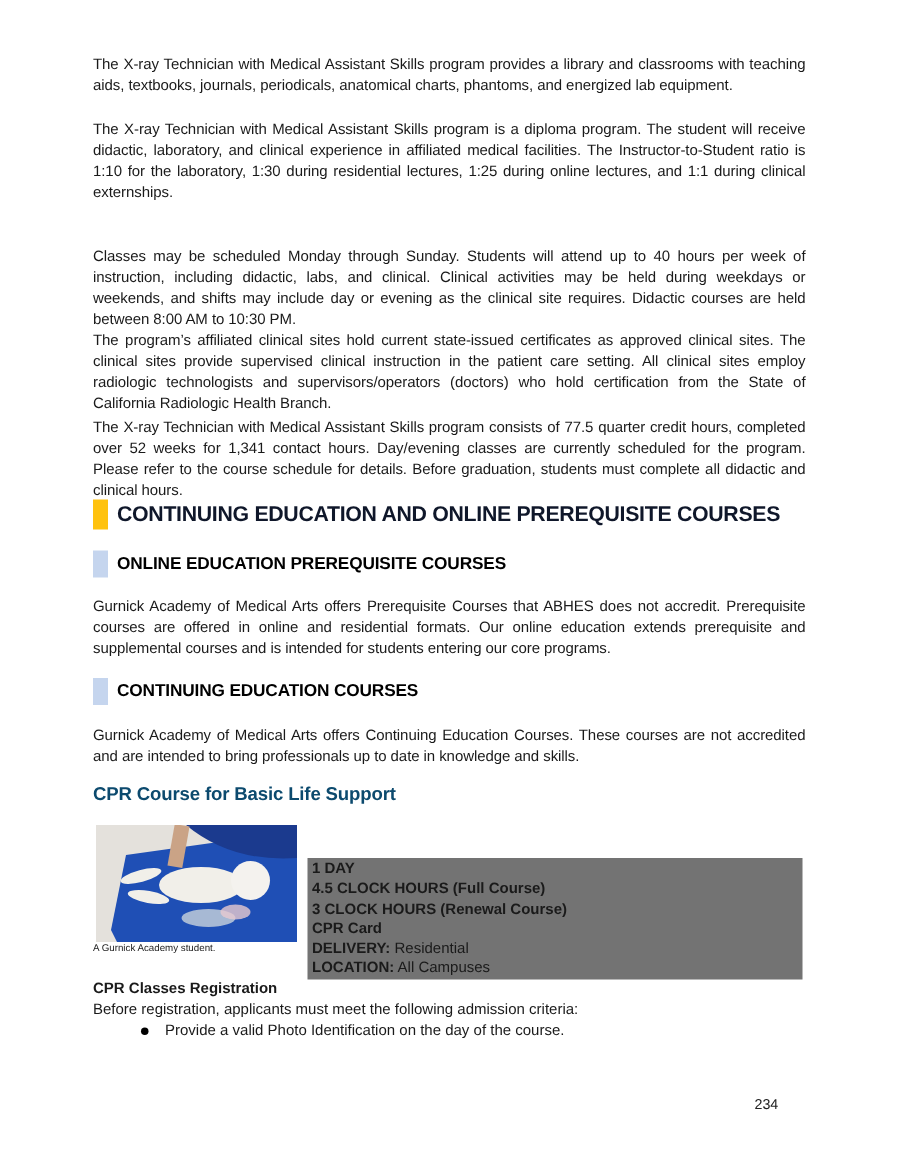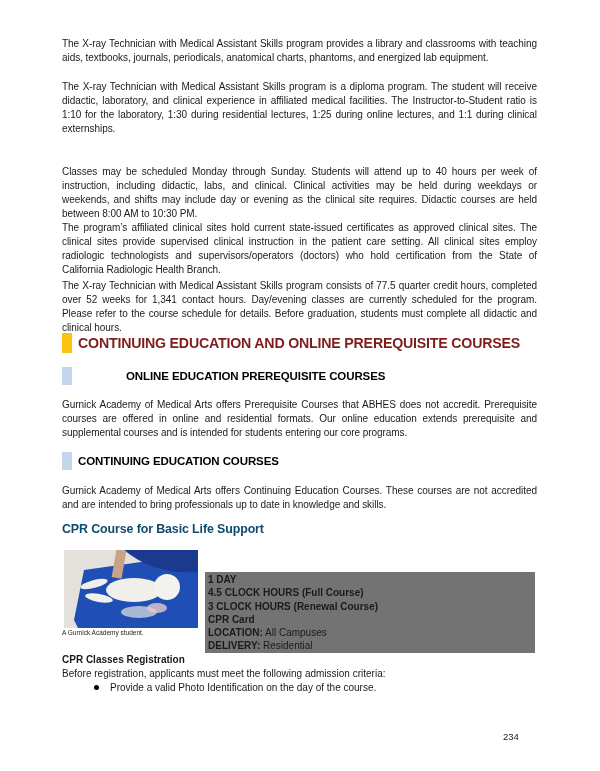--- a/index.html
+++ b/index.html
@@ -2,21 +2,21 @@
 <html><head>
   <meta charset="utf-8">
   <style>
     html, body { margin: 0; padding: 0; background: #ffffff; }
     body { width: 600px; height: 771px; position: relative; overflow: hidden;
       font-family: "Liberation Sans", "DejaVu Sans", sans-serif; color: #1a1a1a; }
     .page { position: absolute; left: 62px; top: 0; width: 475px; }
     p.body { margin: 0; font-size: 10px; line-height: 14px; text-align: justify; position: absolute; left: 0; width: 475px; letter-spacing: -0.05px; }
     .h1 { position: absolute; left: 0; display: flex; align-items: center; }
     .h1 .bar { width: 10px; height: 20px; background: #ffc20e; margin-right: 6px; }
-    .h1 .txt { font-weight: bold; font-size: 14.2px; color: #7f1d1d; letter-spacing: -0.2px; }
+    .h1 .txt { font-weight: bold; font-size: 14.2px; color: #0f172a; letter-spacing: -0.2px; }
     .h2 { position: absolute; left: 0; display: flex; align-items: center; }
     .h2 .bar { width: 10px; height: 18px; background: #c5d5ee; margin-right: 6px; }
     .h2 .txt { font-weight: bold; font-size: 11.5px; color: #000; letter-spacing: -0.1px; }
     .h3 { position: absolute; left: 0; font-weight: bold; font-size: 12.4px; color: #0c4a6e; letter-spacing: -0.1px; }
     .photo { position: absolute; left: 2px; top: 550px; width: 134px; height: 78px; overflow: hidden; background: #e9e6e2; }
     .caption { position: absolute; left: 0; top: 629px; font-size: 6.5px; color: #222; }
     .infobox { position: absolute; left: 143px; top: 572px; width: 330px; height: 81px; background: #737373; }
     .infobox .line { font-size: 10px; line-height: 13.3px; padding-left: 3px; }
     .infobox .line b { font-weight: bold; }
     .reg-title { position: absolute; left: 0; top: 654px; font-size: 10px; font-weight: bold; }
@@ -35,21 +35,21 @@
   <p class="body" style="top:80px;">The X-ray Technician with Medical Assistant Skills program is a diploma program. The student will receive didactic, laboratory, and clinical experience in affiliated medical facilities. The Instructor-to-Student ratio is 1:10 for the laboratory, 1:30 during residential lectures, 1:25 during online lectures, and 1:1 during clinical externships.</p>
   <p class="body" style="top:165px;">Classes may be scheduled Monday through Sunday. Students will attend up to 40 hours per week of instruction, including didactic, labs, and clinical. Clinical activities may be held during weekdays or weekends, and shifts may include day or evening as the clinical site requires. Didactic courses are held between 8:00 AM to 10:30 PM.</p>
   <p class="body" style="top:221px;">The program’s affiliated clinical sites hold current state-issued certificates as approved clinical sites. The clinical sites provide supervised clinical instruction in the patient care setting. All clinical sites employ radiologic technologists and supervisors/operators (doctors) who hold certification from the State of California Radiologic Health Branch.</p>
   <p class="body" style="top:279px;">The X-ray Technician with Medical Assistant Skills program consists of 77.5 quarter credit hours, completed over 52 weeks for 1,341 contact hours. Day/evening classes are currently scheduled for the program. Please refer to the course schedule for details. Before graduation, students must complete all didactic and clinical hours.</p>
 
   <div class="h1" style="top:333px;">
     <span class="bar"></span>
     <span class="txt">CONTINUING EDUCATION AND ONLINE PREREQUISITE COURSES</span>
   </div>
 
-  <div class="h2" style="top:367px;gap:48px;">
+  <div class="h2" style="top:367px;">
     <span class="bar"></span>
     <span class="txt">ONLINE EDUCATION PREREQUISITE COURSES</span>
   </div>
   <p class="body" style="top:398px;">Gurnick Academy of Medical Arts offers Prerequisite Courses that ABHES does not accredit. Prerequisite courses are offered in online and residential formats. Our online education extends prerequisite and supplemental courses and is intended for students entering our core programs.</p>
 
   <div class="h2" style="top:452px;">
     <span class="bar"></span>
     <span class="txt">CONTINUING EDUCATION COURSES</span>
   </div>
   <p class="body" style="top:484px;">Gurnick Academy of Medical Arts offers Continuing Education Courses. These courses are not accredited and are intended to bring professionals up to date in knowledge and skills.</p>
@@ -70,22 +70,22 @@
       <ellipse cx="93" cy="58" rx="10" ry="5" fill="#e7c9d0" opacity="0.8"></ellipse>
     </svg>
   </div>
   <div class="caption">A Gurnick Academy student.</div>
 
   <div class="infobox">
     <div class="line" style="margin-top:1px;"><b>1 DAY</b></div>
     <div class="line"><b>4.5 CLOCK HOURS (Full Course)</b></div>
     <div class="line"><b>3 CLOCK HOURS (Renewal Course)</b></div>
     <div class="line"><b>CPR Card</b></div>
+    <div class="line"><b>DELIVERY:</b><span> Residential</span></div>
     <div class="line"><b>LOCATION:</b><span> All Campuses</span></div>
-    <div class="line"><b>DELIVERY:</b><span> Residential</span></div>
   </div>
 
   <div class="reg-title">CPR Classes Registration</div>
   <div class="reg-intro">Before registration, applicants must meet the following admission criteria:</div>
   <ul class="bullets">
     <li><span class="dot"></span><span>Provide a valid Photo Identification on the day of the course.</span></li>
   </ul>
 </div>
 
 <div class="pagenum">234</div>

